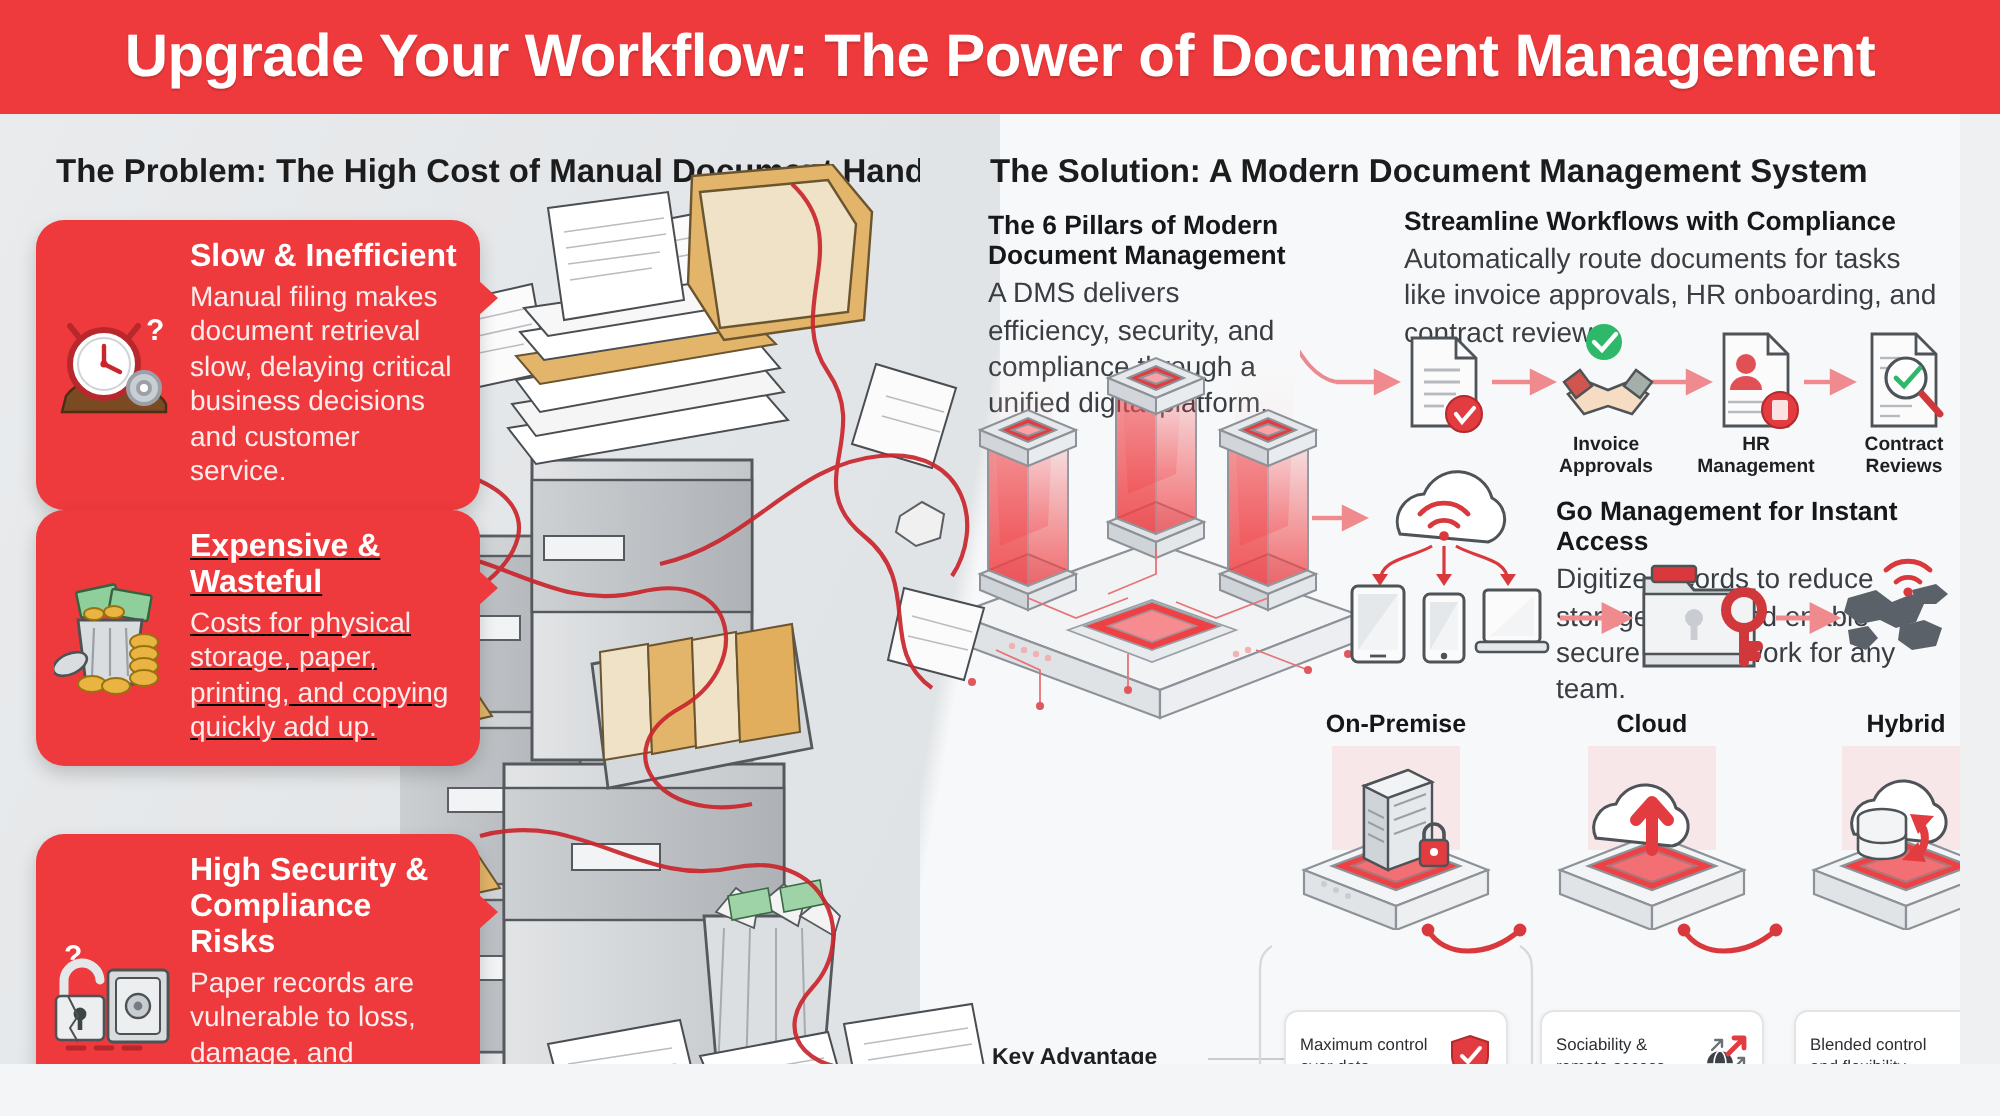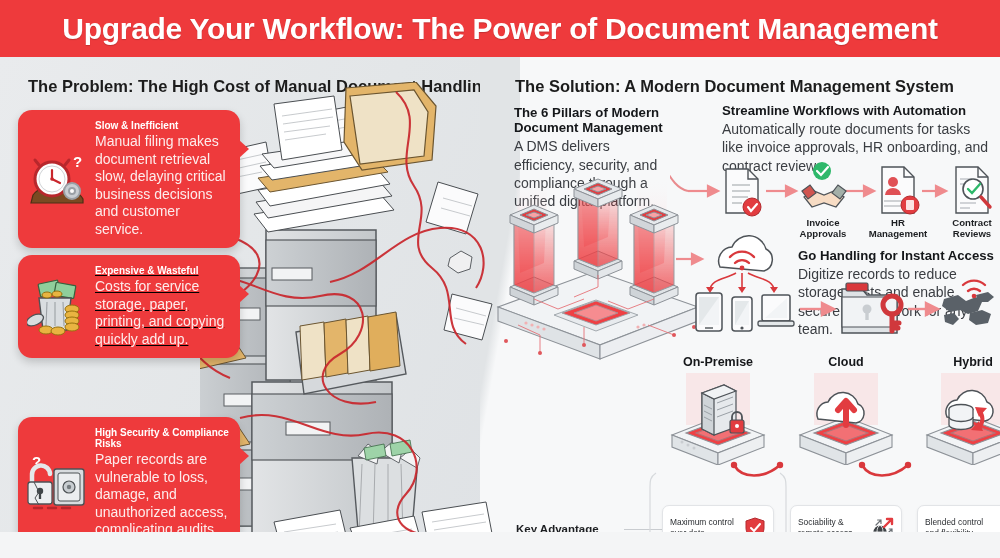--- a/index.html
+++ b/index.html
@@ -26,21 +26,21 @@
     text-shadow: 0 1px 1px rgba(0,0,0,.18);
   }
 
   
   .panel-left {
     position: absolute; left: 0; top: 57px; width: 500px; height: 501px;
     background: linear-gradient(115deg, #e9ebed 0%, #e3e6e8 55%, #dfe2e5 100%);
     overflow: hidden;
   }
   .panel-right {
-    position: absolute; left: 480px; top: 57px; width: 520px; height: 501px;
+    position: absolute; left: 460px; top: 57px; width: 520px; height: 501px;
     background: #f7f8f9;
     overflow: hidden;
   }
   .panel-right:before {
     content: ""; position: absolute; left: 0; top: 0; width: 40px; height: 501px;
     background: linear-gradient(100deg, #e1e4e6 0%, #e1e4e6 46%, #f7f8f9 54%);
   }
   .bottom-fade {
     position: absolute; left: 0; bottom: 0; width: 1000px; height: 26px;
     background: #f4f5f6; z-index: 6;
@@ -62,21 +62,21 @@
     display: flex; padding: 9px 10px 10px 8px; gap: 7px;
     z-index: 4;
   }
   .pcard:after {
     content: ""; position: absolute; right: -9px; top: 30px;
     border-top: 9px solid transparent; border-bottom: 9px solid transparent;
     border-left: 10px solid #ee3a3c;
   }
   .pcard-icon { width: 62px; flex: 0 0 62px; display: flex; align-items: center; justify-content: center; }
   .pcard-body { flex: 1; padding-top: 1px; }
-  .pcard-title { color: #ffffff; font-size: 10px; font-weight: bold; line-height: 1.12; margin-bottom: 2px; }
+  .pcard-title { color: #ffffff; font-size: 16px; font-weight: bold; line-height: 1.12; margin-bottom: 2px; }
   .pcard-text { color: #fdecec; font-size: 14px; line-height: 1.25; }
 
   #card-slow { top: 53px; }
   #card-expensive { top: 198px; text-decoration: underline; }
   #card-security { top: 360px; }
 
   
   .clutter { position: absolute; left: 200px; top: 25px; width: 300px; height: 470px; z-index: 2; }
 
   
@@ -329,21 +329,21 @@
             <ellipse cx="45" cy="45" rx="7" ry="4"></ellipse>
               <ellipse cx="45" cy="51" rx="7" ry="4"></ellipse>
             <ellipse cx="19" cy="54" rx="7" ry="4"></ellipse>
               <ellipse cx="31" cy="55" rx="7" ry="4"></ellipse>
           </g>
           <ellipse cx="8" cy="44" rx="9" ry="5" fill="#d9dde0" stroke="#4d5255" stroke-width="1.3" transform="rotate(-25 8 44)"></ellipse>
         </svg>
       </div>
       <div class="pcard-body">
         <div class="pcard-title">Expensive &amp; Wasteful</div>
-        <div class="pcard-text">Costs for service storage, paper, printing, and copying quickly add up.</div>
+        <div class="pcard-text">Costs for physical storage, paper, printing, and copying quickly add up.</div>
       </div>
     </div>
 
     <div class="pcard" id="card-security">
       <div class="pcard-icon">
         <svg width="62" height="58" viewBox="0 0 62 58">
           <text x="6" y="14" font-size="15" font-weight="bold" fill="#ffffff" font-family="Liberation Sans, sans-serif">?</text>
           <path d="M6 30 L6 22 A9 9 0 0 1 24 21" fill="none" stroke="#e5e8ea" stroke-width="4.5" stroke-linecap="round"></path>
           <rect x="2" y="29" width="24" height="22" rx="2.5" fill="#eceef0" stroke="#4d5255" stroke-width="1.3"></rect>
           <circle cx="14" cy="38" r="3.2" fill="#3f4447"></circle>
@@ -465,21 +465,21 @@
         <circle cx="38" cy="148" r="1.6"></circle>
           <circle cx="44" cy="150" r="1.6"></circle>
         <circle cx="50" cy="152" r="1.6"></circle>
           <circle cx="56" cy="154" r="1.6"></circle>
         <circle cx="150" cy="152" r="1.6"></circle>
           <circle cx="156" cy="150" r="1.6"></circle>
       </g>
     </svg>
 
     <div id="automation-head">
-      <div class="block-title">Streamline Workflows with Automation</div>
+      <div class="block-title">Streamline Workflows with Compliance</div>
       <div class="block-text">Automatically route documents for tasks like invoice approvals, HR onboarding, and contract reviews.</div>
     </div>
 
     <div class="flow">
       <svg width="330" height="70" viewBox="0 0 330 70" style="position:absolute;left:0;top:0;">
 
         <path d="M-70 -34 C -4 -30, -10 24, 18 30" fill="none" stroke="#e98b8e" stroke-width="2"></path>
 
         <g stroke="#ef8b8e" stroke-width="2.2" fill="#ef8b8e">
           <line x1="18" y1="30" x2="38" y2="30"></line>
@@ -546,21 +546,21 @@
       </div>
       <div class="flow-label" style="left:193px; top:56px;">
         <span>HR Management</span>
       </div>
       <div class="flow-label" style="left:267px; top:56px;">
         <span>Contract Reviews</span>
       </div>
     </div>
 
     <div id="paperless-head">
-      <div class="block-title">Go Handling for Instant Access</div>
+      <div class="block-title">Go Management for Instant Access</div>
       <div class="block-text">Digitize records to reduce storage costs and enable secure remote work for any team.</div>
     </div>
 
     <svg class="paperless-ill" viewBox="0 0 324 110">
 
       <g stroke="#ef8b8e" stroke-width="2.2" fill="#ef8b8e">
         <line x1="0" y1="26" x2="16" y2="26"></line>
           <polygon points="16,21 26,26 16,31"></polygon>
       </g>
 

